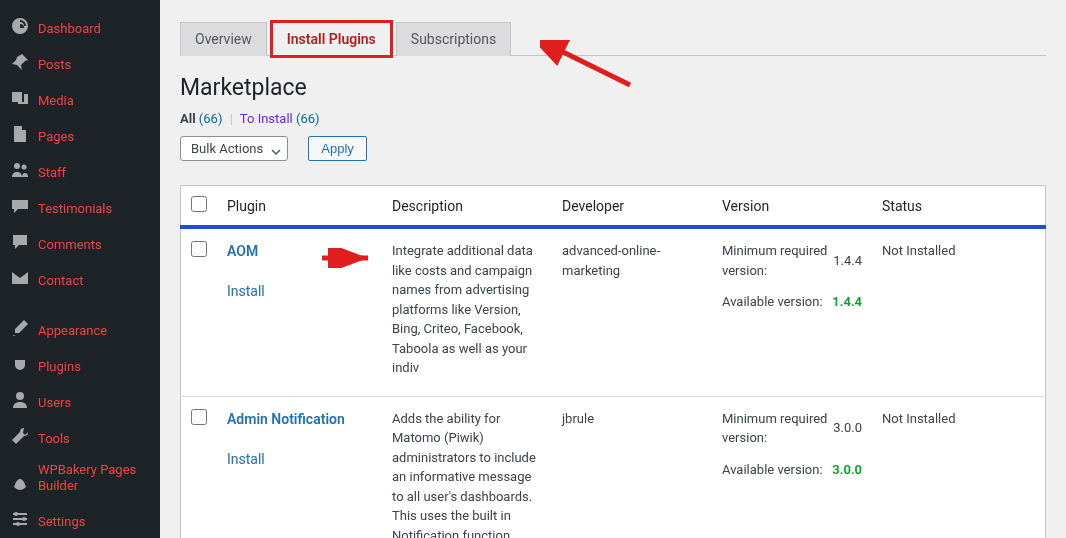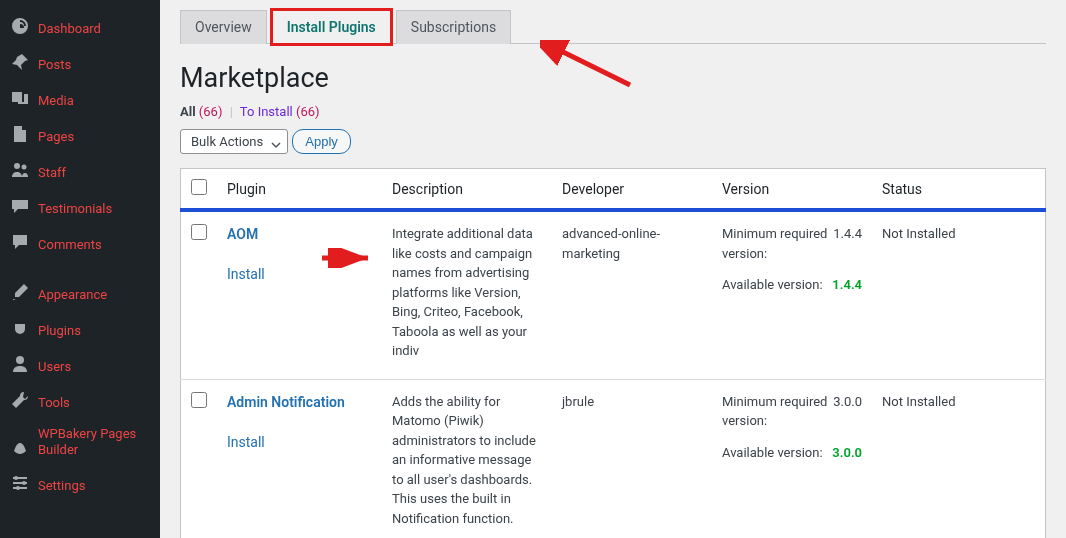--- a/index.html
+++ b/index.html
@@ -33,21 +33,21 @@
       height: 20px;
       margin-right: 8px;
       display: flex;
       align-items: center;
       justify-content: center;
       color: #a7aaad;
     }
     .sidebar-icon svg { width: 20px; height: 20px; fill: currentColor; }
     .main {
       flex: 1;
-      padding: 0 20px 20px 20px;
+      padding: 12px 20px 20px 20px;
       background: #f0f0f1;
       overflow: hidden;
       position: relative;
     }
     .tabs {
       display: flex;
       border-bottom: 1px solid #c3c4c7;
       margin-top: 10px;
     }
     .tab {
@@ -58,61 +58,61 @@
       margin-right: 5px;
       margin-bottom: -1px;
       cursor: pointer;
       color: #50575e;
       font-size: 14px;
     }
     .tab.active {
       background: #f0f0f1;
       border: 1px solid #c3c4c7;
       border-bottom: 1px solid #f0f0f1;
-      color: #0f766e;
+      color: #b91c1c;
       font-weight: 600;
     }
     .tab.highlighted {
       outline: 3px solid #e11d1d;
       outline-offset: -1px;
       position: relative;
       z-index: 5;
     }
     h1.page-title {
-      font-size: 27px;
+      font-size: 23px;
       font-weight: 400;
       margin: 18px 0 10px 0;
       color: #1d2327;
     }
     .filter-row {
       margin-bottom: 10px;
       font-size: 13px;
     }
     .filter-row a { color: #6d28d9; text-decoration: none; }
-    .filter-row .count { color: #be185d; }
+    .filter-row .count { color: #0369a1; }
     .sep { color: #c3c4c7; margin: 0 4px; }
     .actions-row {
       display: flex;
-      gap: 4px;
-      margin-bottom: 14px;
+      gap: 20px;
+      margin-bottom: 24px;
     }
     .bulk-select {
       padding: 4px 24px 4px 10px;
       border: 1px solid #8c8f94;
       border-radius: 3px;
       background: #fff;
       font-size: 13px;
       position: relative;
       cursor: pointer;
     }
     .chevron { position: absolute; right: 6px; top: 8px; }
     .btn {
       padding: 4px 12px;
       border: 1px solid #2271b1;
-      border-radius: 11px;
+      border-radius: 2px;
       background: #f6f7f7;
       color: #2271b1;
       cursor: pointer;
       font-size: 13px;
     }
     table.plugins {
       width: 100%;
       border-collapse: collapse;
       background: #fff;
       border: 1px solid #c3c4c7;
@@ -139,21 +139,21 @@
     .col-check { width: 30px; text-align: center; padding-left: 12px; padding-right: 0; }
     .col-plugin { width: 165px; }
     .col-desc { width: 170px; }
     .col-dev { width: 160px; }
     .col-ver { width: 160px; }
     .plugin-name { color: #2271b1; font-weight: 600; font-size: 14px; margin-top: 31px; }
     .install-link { color: #2271b1; font-size: 14px; display: inline-block; margin-top: 19px; }
     .version-label { color: #3c434a; }
     .version-val { color: #3c434a; }
     .version-avail { color: #00a32a; font-weight: 600; }
-    .ver-row { display: flex; justify-content: space-between; margin-bottom: 12px; }
+    .ver-row { display: flex; justify-content: space-between; margin-bottom: 12px; align-items: center; }
     input[type=checkbox] {
       width: 16px; height: 16px; cursor: pointer;
     }
     
     .arrow {
       position: absolute;
       pointer-events: none;
       z-index: 50;
     }
   </style>
@@ -211,20 +211,28 @@
       </span>
     <span>Testimonials</span>
   </div>
   <div class="sidebar-item">
     <span class="sidebar-icon">
         <svg viewBox="0 0 20 20">
           <path d="M3 3h14v10H9l-4 4v-4H3z"></path>
         </svg>
       </span>
     <span>Comments</span>
+  </div>
+  <div class="sidebar-item">
+    <span class="sidebar-icon">
+        <svg viewBox="0 0 20 20">
+          <path d="M2 4h16v12H2zM2 4l8 6 8-6"></path>
+        </svg>
+      </span>
+    <span>Contact</span>
   </div>
   <div style="height:14px"></div>
   <div class="sidebar-item">
     <span class="sidebar-icon">
         <svg viewBox="0 0 20 20">
           <path d="M14 2l4 4-9 9H5v-4zM3 17h3l-3 1z"></path>
         </svg>
       </span>
     <span>Appearance</span>
   </div>

